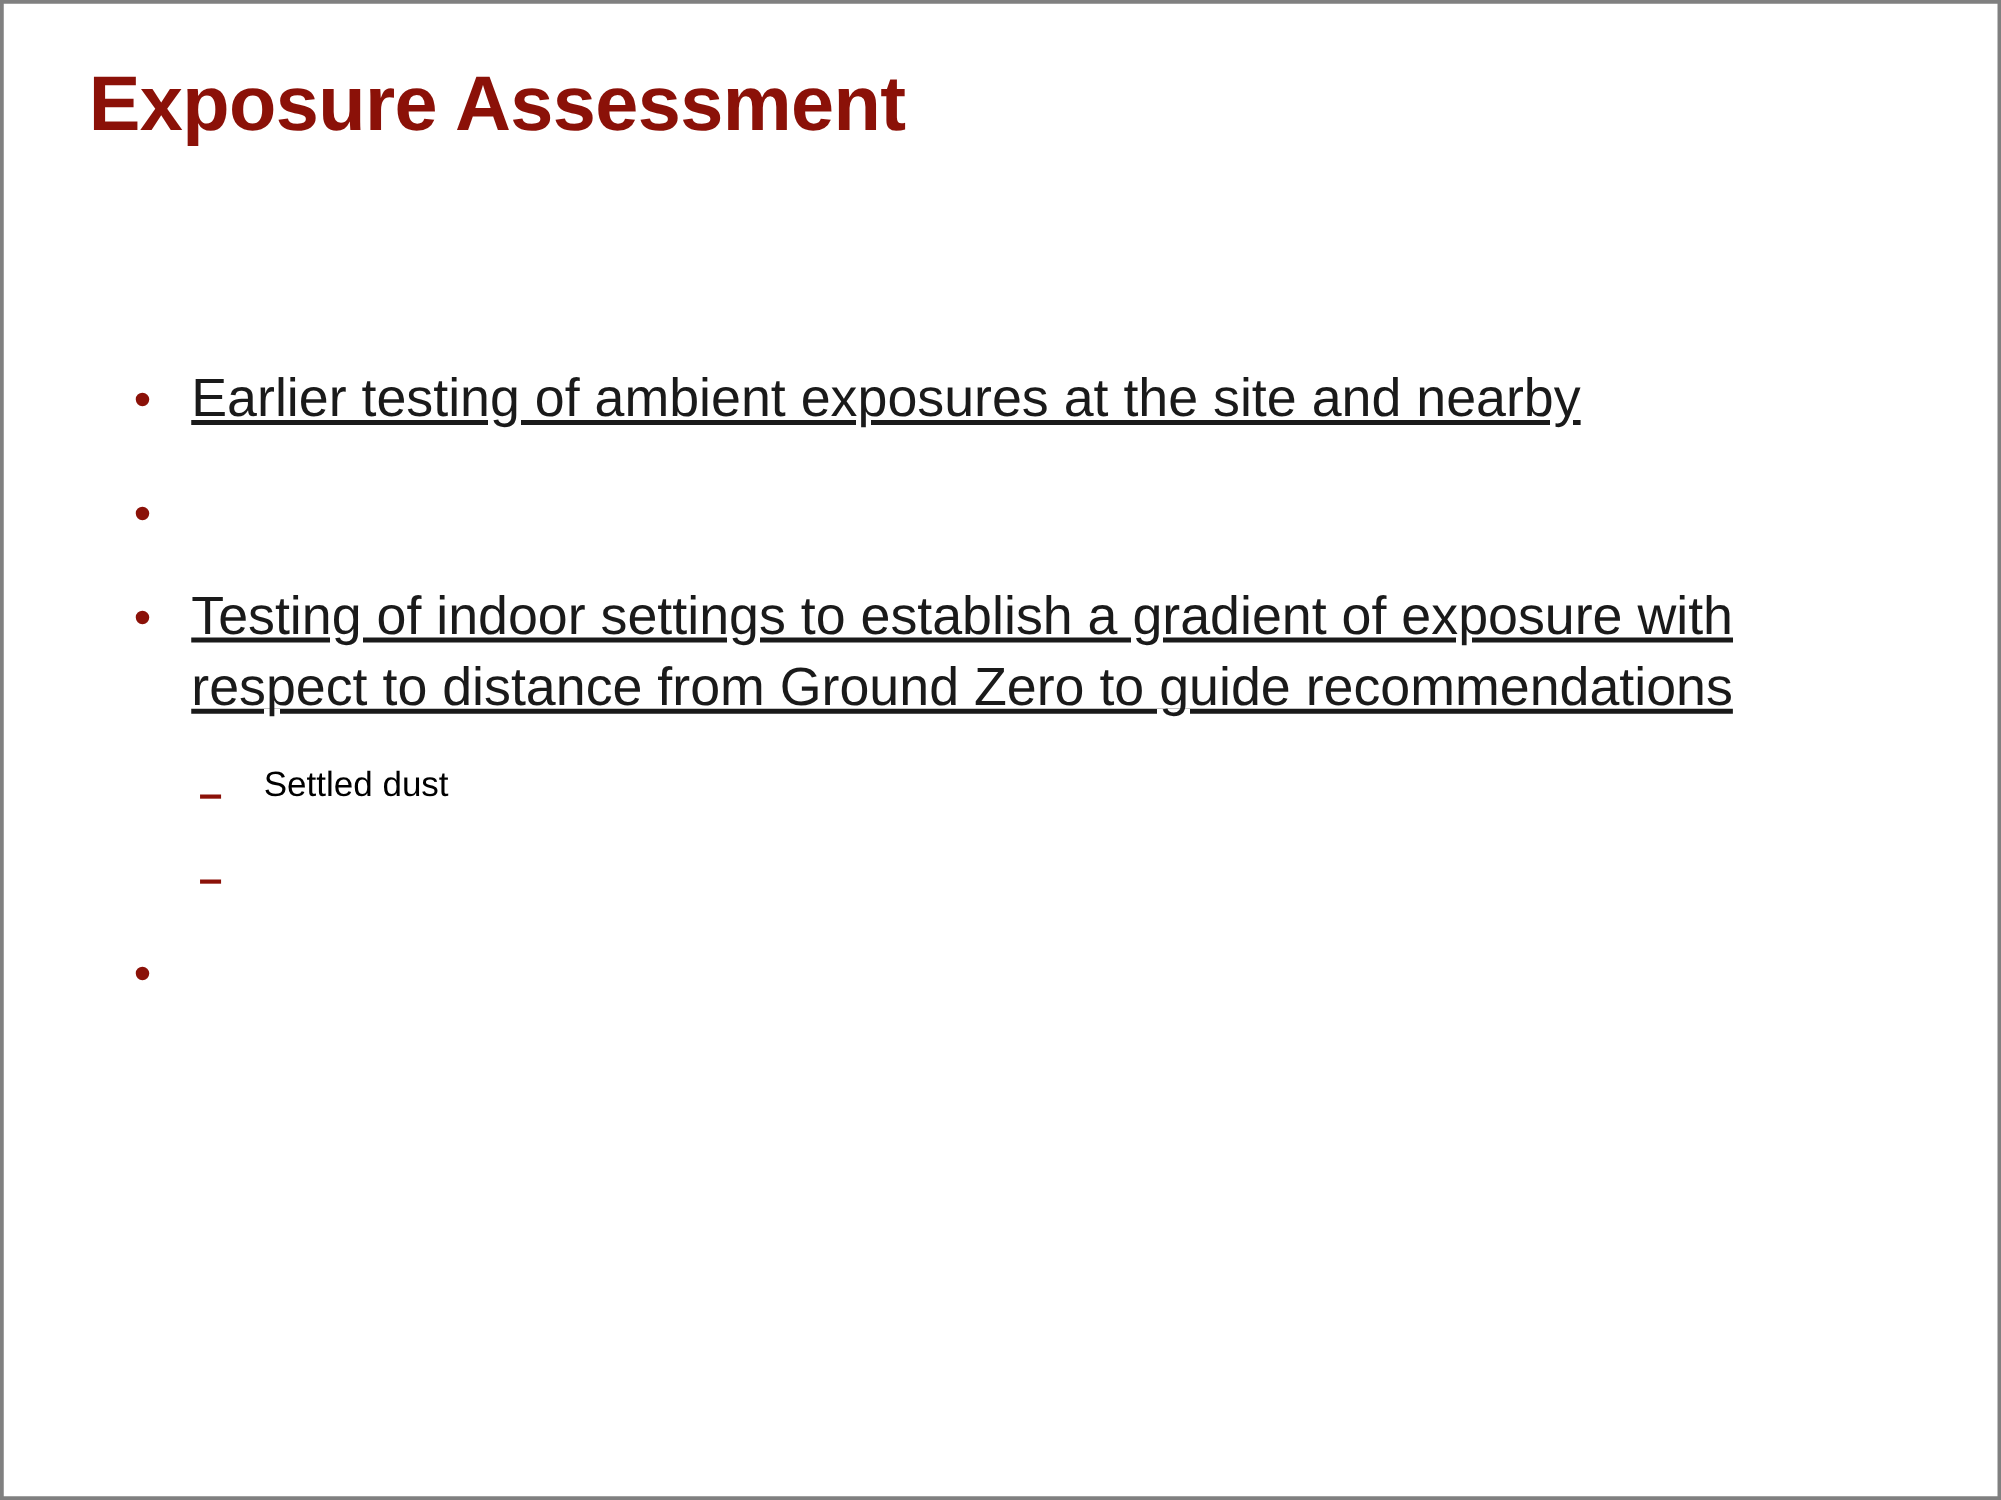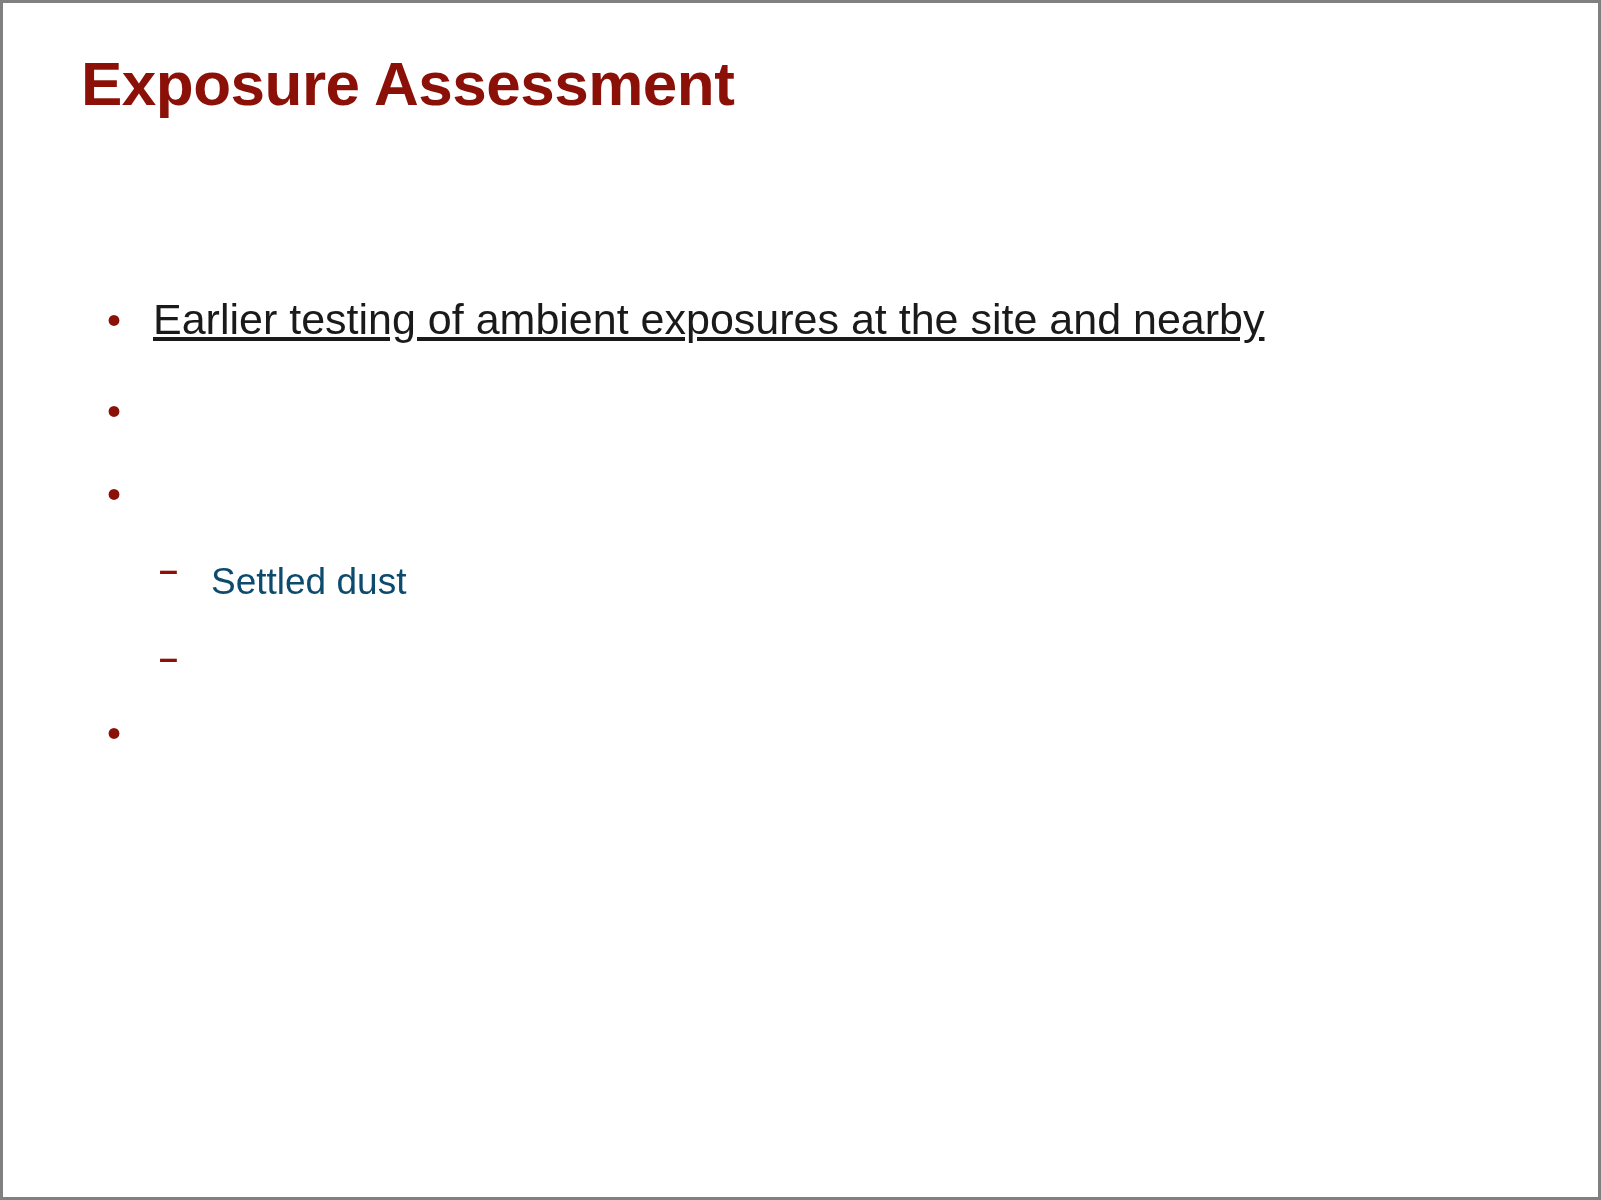--- a/index.html
+++ b/index.html
@@ -16,21 +16,21 @@
     position: relative;
     box-sizing: border-box;
     width: 1601px;
     height: 1200px;
     background: #ffffff;
     border: 3px solid #808080;
     overflow: hidden;
   }
   .title-block {
     position: absolute;
-    left: 78px;
+    left: 68px;
     top: 48px;
     width: 1400px;
   }
   .slide-title {
     font-size: 62px;
     font-weight: bold;
     color: #8b1108;
     line-height: 1.05;
     letter-spacing: -0.5px;
     white-space: nowrap;
@@ -82,24 +82,23 @@
   .sub .marker {
     color: #8b1108;
     font-size: 34px;
     font-weight: bold;
     line-height: 1;
     width: 52px;
     flex: 0 0 52px;
     padding-top: 8px;
   }
   .sub .text {
-    color: #0c4a6e;
-    font-size: 37px;
+    color: #000000;
+    font-size: 28px;
     line-height: 1.3;
-    margin-top: 14px;
   }
   .group-sub {
     margin-top: -4px;
     margin-bottom: 30px;
   }
 </style>
 </head>
 <body>
 
 <div class="slide">
@@ -114,20 +113,21 @@
       <span class="marker">•</span>
       <span class="text">Earlier testing of ambient exposures at the site and nearby</span>
     </div>
 
     <div class="bullet l1">
       <span class="marker">•</span>
     </div>
 
     <div class="bullet l1">
       <span class="marker">•</span>
+      <span class="text">Testing of indoor settings to establish a gradient of exposure with respect to distance from Ground Zero to guide recommendations</span>
     </div>
 
     <div class="group-sub">
       <div class="sub">
         <span class="marker">–</span>
         <span class="text">Settled dust</span>
       </div>
       <div class="sub">
         <span class="marker">–</span>
       </div>

